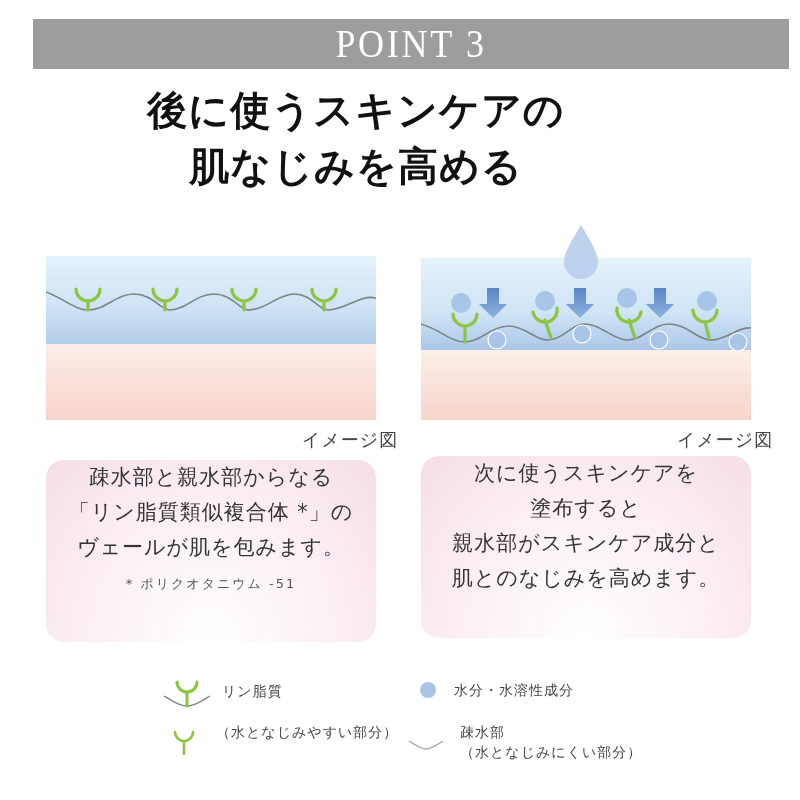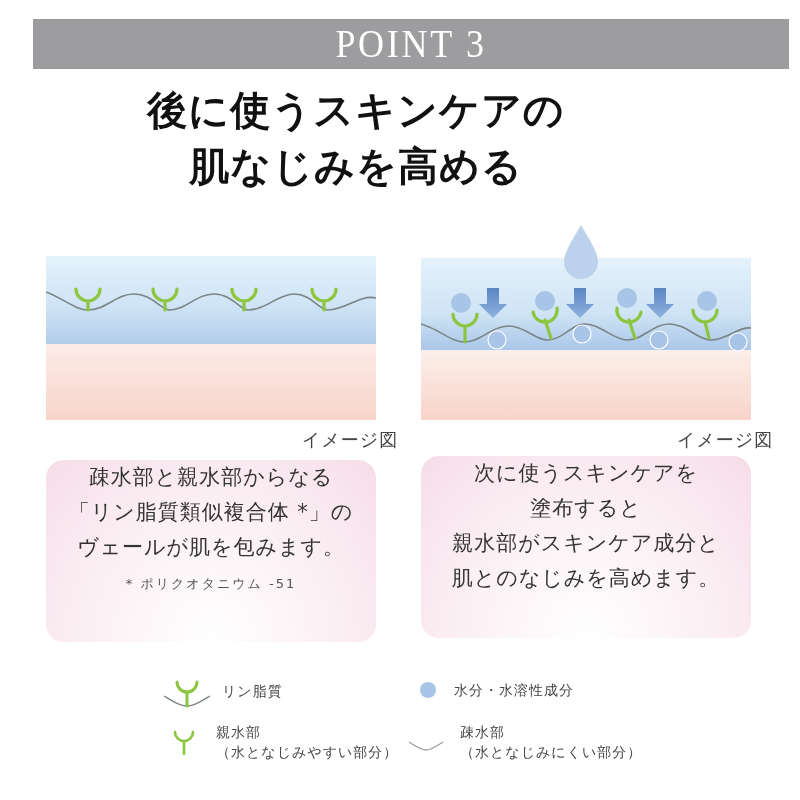--- a/index.html
+++ b/index.html
@@ -144,26 +144,25 @@
     <circle cx="10" cy="10" r="8" fill="#a8c4e6"></circle>
   </svg>
   <span class="legend-text" style="margin-left:16px;">水分・水溶性成分</span>
 </div>
 
 <div class="legend-item" style="left:172px; top:722px; align-items:flex-start;">
   <svg width="24" height="30" viewBox="0 0 24 30" style="margin-top:6px;">
     <path d="M3,4 A9,9 0 0,0 21,4 M12,13 L12,26" fill="none" stroke="#8cc63f" stroke-width="2.6" stroke-linecap="round"></path>
   </svg>
   <div style="margin-left:20px;">
-    <div class="legend-text">親水部</div>
     <div class="legend-text">（水となじみやすい部分）</div>
   </div>
 </div>
 
-<div class="legend-item" style="left:408px; top:722px; align-items:flex-end;">
+<div class="legend-item" style="left:408px; top:722px; align-items:center;">
   <svg width="36" height="30" viewBox="0 0 36 30" style="margin-top:8px;">
     <path d="M1,10 C10,16 14,18 18,18 C22,18 26,16 35,10" fill="none" stroke="#9aa3a3" stroke-width="1.3"></path>
   </svg>
   <div style="margin-left:16px;">
     <div class="legend-text">疎水部</div>
     <div class="legend-text">（水となじみにくい部分）</div>
   </div>
 </div>
 
 </body></html>

